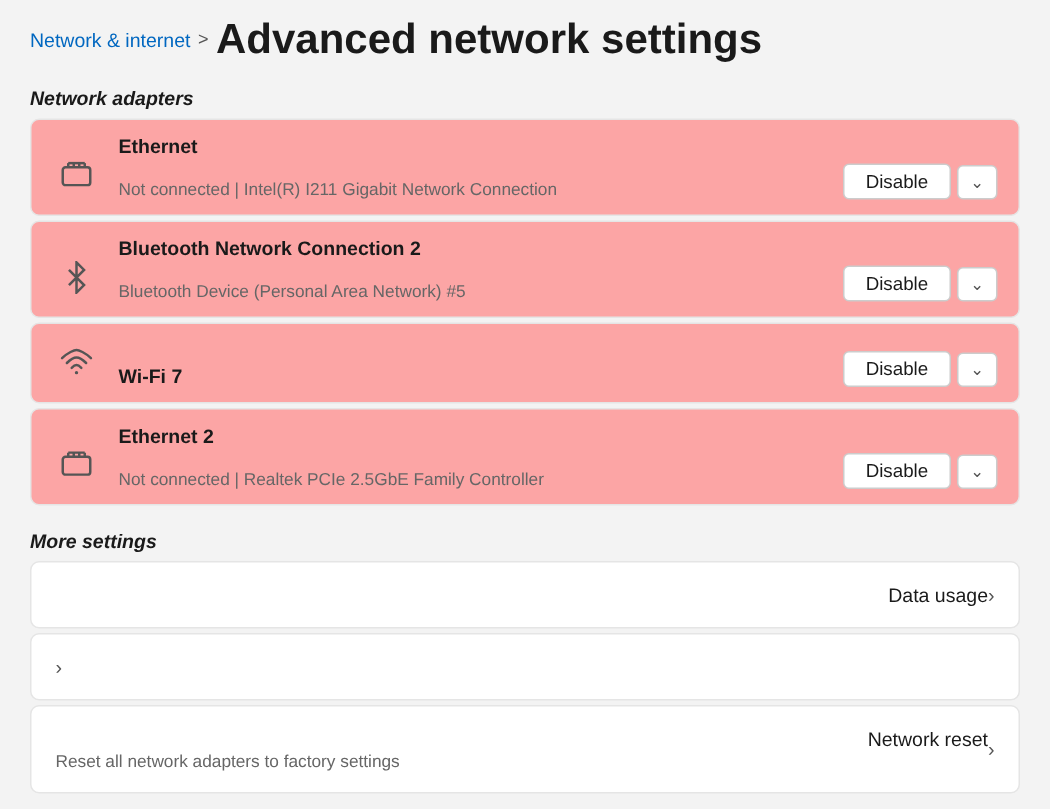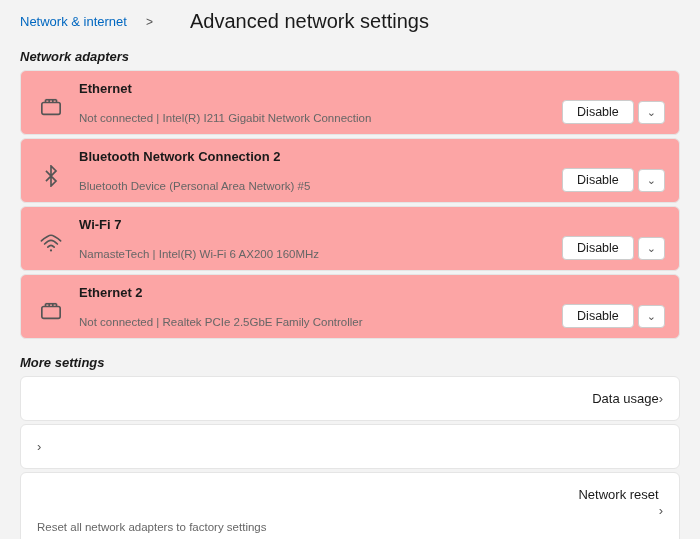--- a/index.html
+++ b/index.html
@@ -13,38 +13,37 @@
     }
 
     .page {
       padding: 10px 20px 20px 20px;
     }
 
     
     .breadcrumb {
       display: flex;
       align-items: center;
-      gap: 19px;
+      gap: 5px;
       font-size: 13px;
       color: #555;
       margin-bottom: 16px;
     }
     .breadcrumb-link {
       color: #0067c0;
       cursor: pointer;
     }
     .breadcrumb-separator {
       color: #555;
       font-size: 12px;
     }
     .breadcrumb-current {
-      font-size: 20px;
-      font-weight: 400;
-      color: #1a1a1a;
-      margin-left: 18px;
+      font-size: 28px;
+      font-weight: 700;
+      color: #1a1a1a;
     }
 
     
     .section-header {
       font-weight: 600;
       font-size: 13px;
       color: #1a1a1a;
       margin-bottom: 6px;
       margin-top: 4px;
       font-style: italic;
@@ -146,21 +145,21 @@
     .settings-item-name {
       font-size: 13px;
       color: #1a1a1a;
       font-weight: 500;
       text-align: right;
     }
 
     .settings-item-desc {
       font-size: 11.5px;
       color: #666;
-      margin-top: 19px;
+      margin-top: 2px;
     }
 
     .settings-item-arrow {
       color: #555;
       font-size: 13px;
     }
 
     
     .related-section {
       border: 2px solid #d32f2f;
@@ -244,21 +243,20 @@
       <div class="adapter-icon">
         <svg viewBox="0 0 24 24" fill="none" stroke="#555" stroke-width="1.8">
           <path d="M1.5 8.5 C5.5 4.5 10.5 2.5 12 2.5 C13.5 2.5 18.5 4.5 22.5 8.5" stroke="#555" stroke-linecap="round"></path>
           <path d="M5 12 C7.5 9.5 9.8 8 12 8 C14.2 8 16.5 9.5 19 12" stroke="#555" stroke-linecap="round"></path>
           <path d="M8.5 15.5 C9.8 14.2 10.9 13.5 12 13.5 C13.1 13.5 14.2 14.2 15.5 15.5" stroke="#555" stroke-linecap="round"></path>
           <circle cx="12" cy="19" r="1.2" fill="#555" stroke="none"></circle>
         </svg>
       </div>
       <div class="adapter-info">
         <div class="adapter-name">Wi-Fi 7</div>
-        <div class="adapter-desc">NamasteTech | Intel(R) Wi-Fi 6 AX200 160MHz</div>
       </div>
       <div class="adapter-controls">
         <button class="disable-btn">Disable</button>
         <button class="chevron-btn">⌄</button>
       </div>
     </div>
 
     <div class="adapter-card">
       <div class="adapter-icon">
         <svg viewBox="0 0 24 24" fill="none" stroke="#555" stroke-width="1.8">

